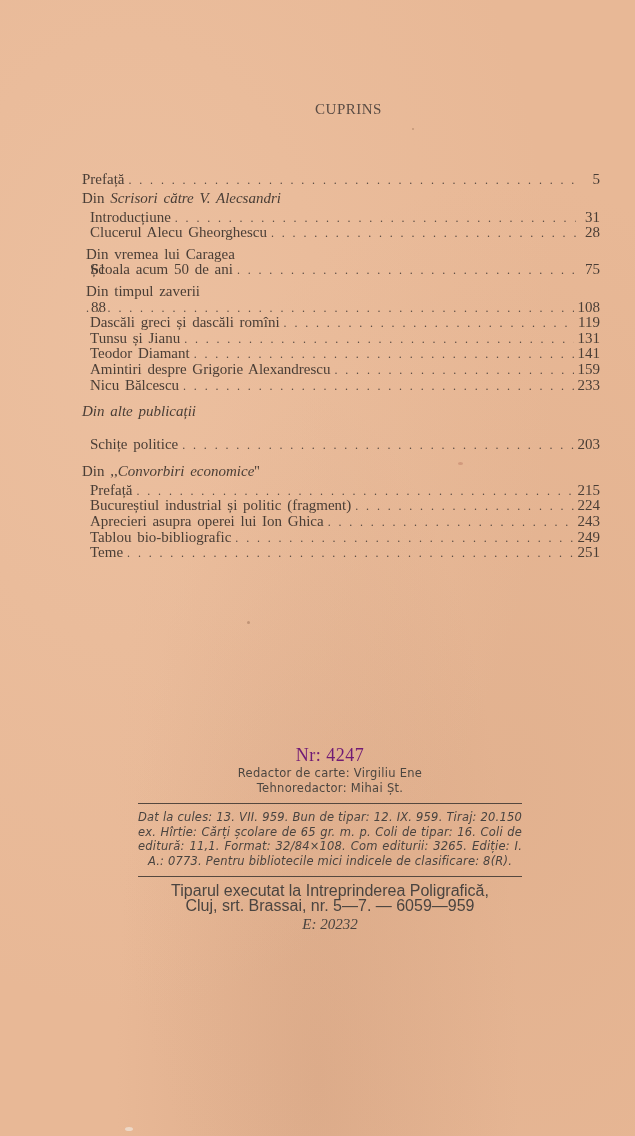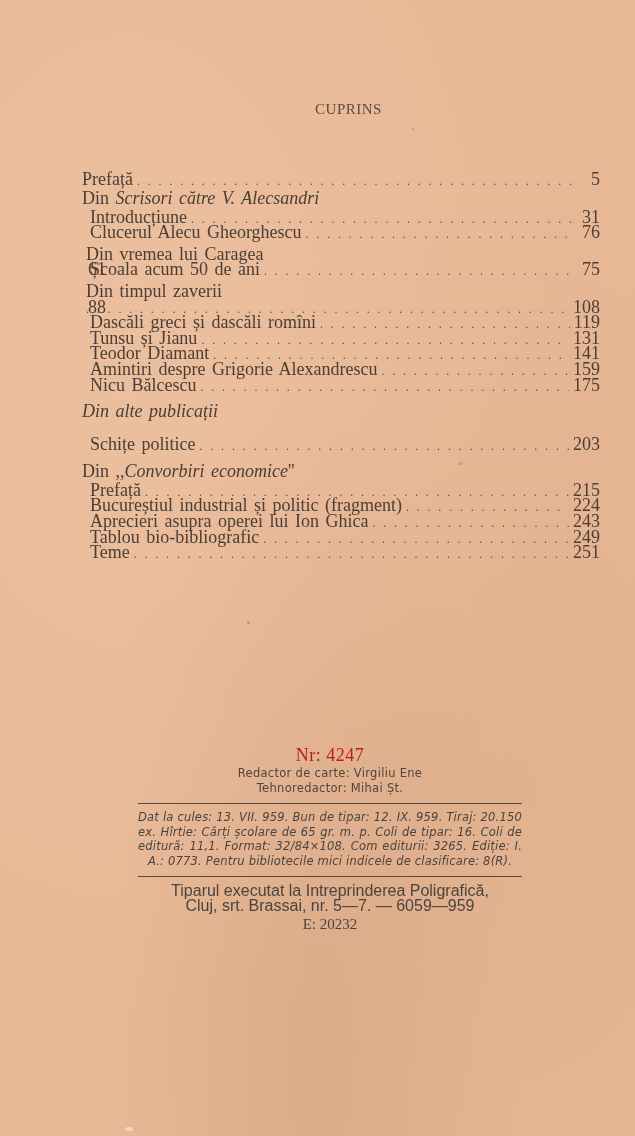--- a/index.html
+++ b/index.html
@@ -16,49 +16,49 @@
     }
     .page { position: absolute; inset: 0; }
     .title {
       position: absolute; top: 101px; left: 0; width: 697px;
       text-align: center; font-size: 15px; letter-spacing: 0.5px;
       color: #5a4c44; font-family: "Liberation Serif", serif;
     }
     .toc { position: absolute; top: 172px; left: 82px; width: 518px; }
     .row {
       display: flex; align-items: baseline; height: 15.6px;
-      font-size: 18px; line-height: 15.6px; white-space: nowrap;
+      font-size: 15px; line-height: 15.6px; white-space: nowrap;
       font-family: "Liberation Serif", serif; color: #4a3e36;
     }
     .row.indent .label { padding-left: 8px; }
     .row.heading { height: 20px; line-height: 20px; }
     .row.gap { margin-top: 6px; flex-direction: column; }
     .label { flex: 0 0 auto; word-spacing: 2px; }
     .label i { font-style: italic; }
     .dots {
       flex: 1 1 auto; overflow: hidden; margin: 0 4px;
       letter-spacing: 6px; color: #5a4c44; font-size: 12px;
     }
     .dots::before {
       content: ". . . . . . . . . . . . . . . . . . . . . . . . . . . . . . . . . . . . . . . . . . . . . . . . . . . . . . . . . . . . . . . . . . . .";
       letter-spacing: 2.4px;
     }
     .page-num { flex: 0 0 auto; text-align: right; min-width: 20px; }
 
     .imprint { position: absolute; top: 745px; left: 138px; width: 384px; text-align: center; }
-    .nr { font-size: 18px; font-family: "Liberation Serif", serif; color: #b91c1c; letter-spacing: 0.5px; }
+    .nr { font-size: 18px; font-family: "Liberation Serif", serif; color: #701a75; letter-spacing: 0.5px; }
     .credits { margin-top: 0; font-family: "DejaVu Sans", sans-serif; font-size: 11.5px; line-height: 15px; color: #4c4640; letter-spacing: 0.3px; }
     .rule { height: 1px; background: #55483f; margin: 7px 0 6px 0; }
     .tech {
       font-family: "DejaVu Sans", sans-serif; font-style: italic;
       font-size: 11.5px; line-height: 14.7px; text-align: justify;
       text-align-last: center; color: #4a4440; letter-spacing: 0.2px;
     }
     .printer { font-family: Liberation Sans, sans-serif; font-size: 16px; line-height: 15px; color: #4a4440; }
-    .e-code { margin-top: 3px; font-family: "Liberation Serif", serif; font-size: 15px; color: #4a4440; }
+    .e-code { margin-top: 3px; font-family: "Liberation Serif", serif; font-size: 15px; color: #4a4440; font-style: italic; }
 
     .speck { position: absolute; border-radius: 50%; background: rgba(120,80,60,0.35); }
   </style>
 </head>
 <body>
 
 <div class="page">
   <div class="title">CUPRINS</div>
 
   <div class="toc">
@@ -73,21 +73,21 @@
       <span class="label"><span>Din </span><i>Scrisori către V. Alecsandri</i></span>
     </div>
     <div class="row indent" style="margin-top:2px">
       <span class="label">Introducțiune</span>
       <span class="dots"></span>
       <span class="page-num">31</span>
     </div>
     <div class="row indent">
       <span class="label">Clucerul Alecu Gheorghescu</span>
       <span class="dots"></span>
-      <span class="page-num">76</span>
+      <span class="page-num">28</span>
     </div>
     <div class="row gap">
       <span class="label">Din vremea lui Caragea</span>
       <span class="dots"></span>
       <span class="page-num">61</span>
     </div>
     <div class="row indent">
       <span class="label">Școala acum 50 de ani</span>
       <span class="dots"></span>
       <span class="page-num">75</span>
@@ -117,21 +117,21 @@
       <span class="page-num">141</span>
     </div>
     <div class="row indent">
       <span class="label">Amintiri despre Grigorie Alexandrescu</span>
       <span class="dots"></span>
       <span class="page-num">159</span>
     </div>
     <div class="row indent">
       <span class="label">Nicu Bălcescu</span>
       <span class="dots"></span>
-      <span class="page-num">175</span>
+      <span class="page-num">233</span>
     </div>
 
     <div class="row heading" style="margin-top:8px">
       <span class="label"><i>Din alte publicații</i></span>
     </div>
     <div class="row indent" style="margin-top:16px">
       <span class="label">Schițe politice</span>
       <span class="dots"></span>
       <span class="page-num">203</span>
     </div>

